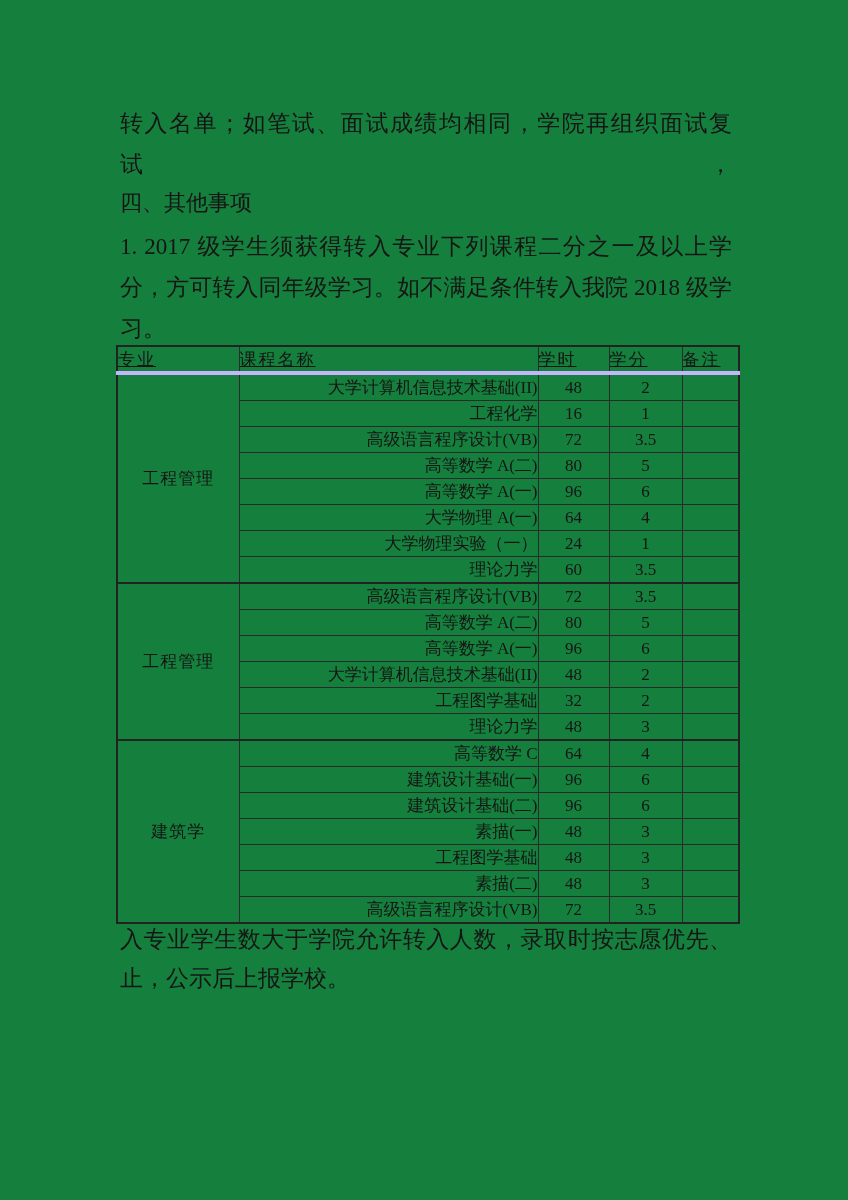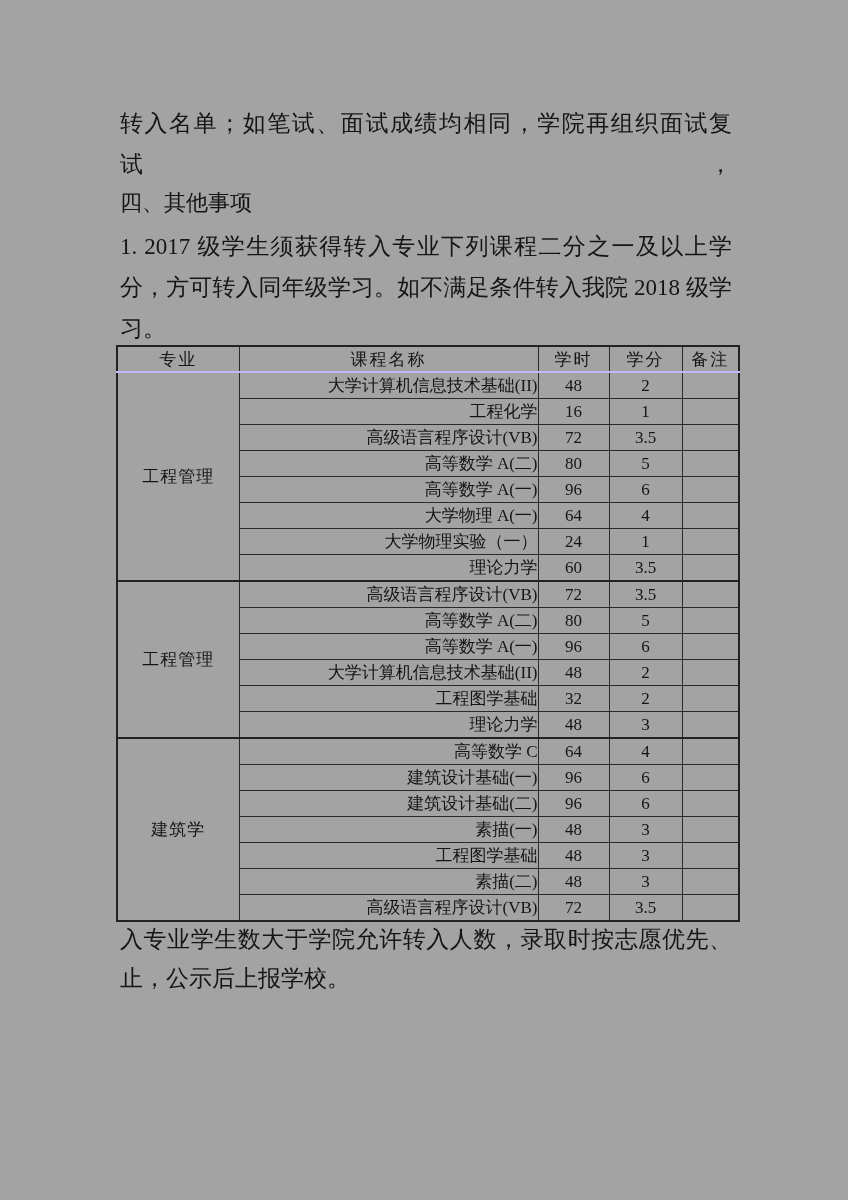--- a/index.html
+++ b/index.html
@@ -4,21 +4,21 @@
 <style>
   html, body {
     margin: 0;
     padding: 0;
     background: #ffffff;
   }
   .page {
     position: relative;
     width: 848px;
     height: 1200px;
-    background: #a3a3a3;
+    background: #15803d;
     overflow: hidden;
     font-family: "Liberation Serif", "DejaVu Serif", serif;
     color: #151515;
   }
   .textblock {
     position: absolute;
     left: 120px;
     width: 612px;
   }
   .textblock .line {
@@ -57,23 +57,24 @@
   .doc-table th, .doc-table td {
     border: 1px solid #2a2a2a;
     font-size: 17px;
     font-weight: normal;
     padding: 0;
     overflow: hidden;
     white-space: nowrap;
   }
   .doc-table thead th {
     height: 24px;
-    border-bottom: 2px solid #c4b5fd;
-    text-align: center;
+    border-bottom: 4px solid #c4b5fd;
+    text-align: left;
     letter-spacing: 2px;
+    text-decoration: underline;
   }
   .doc-table tbody td {
     height: 25px;
   }
   .doc-table td.major-cell {
     text-align: center;
     vertical-align: middle;
     letter-spacing: 1px;
   }
   .doc-table td.course-cell {

